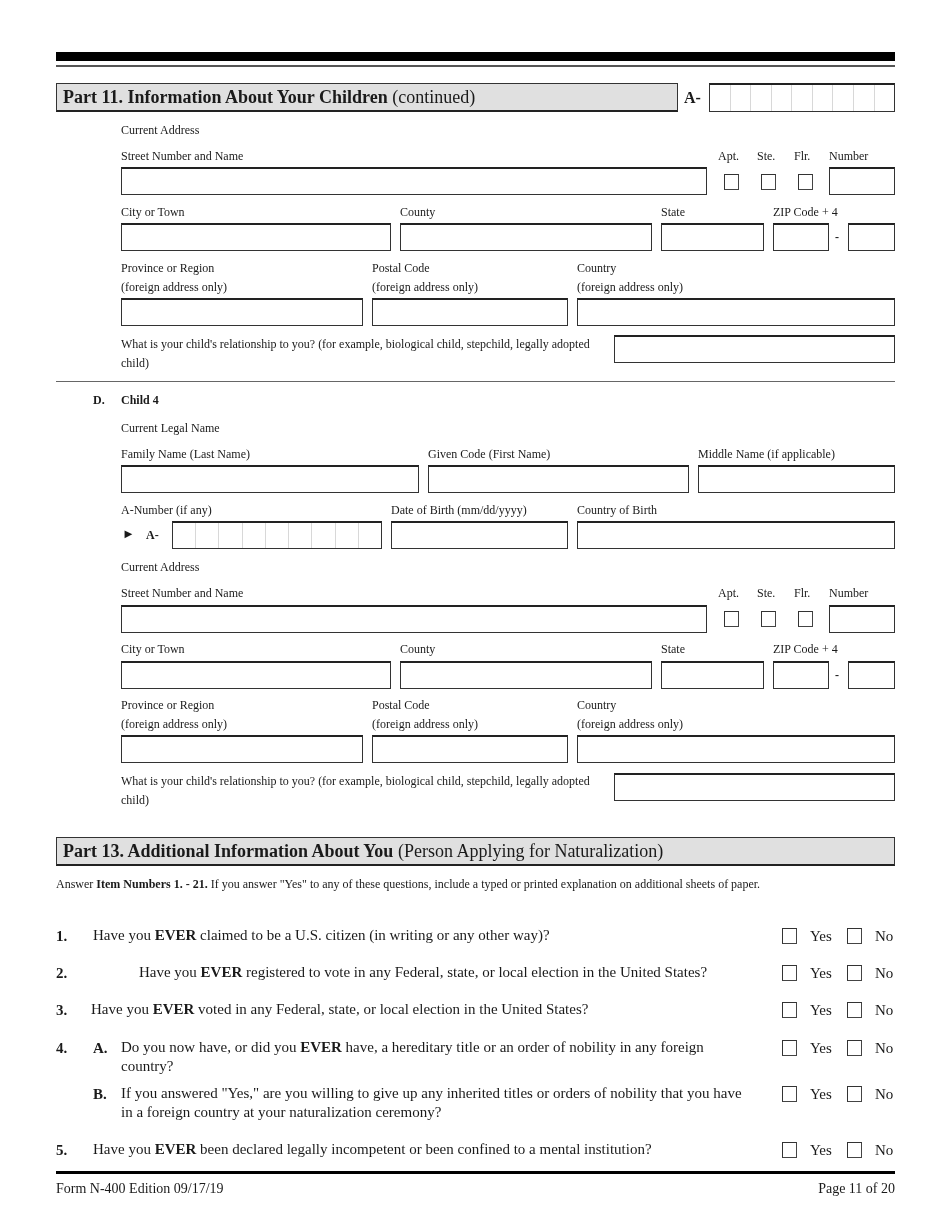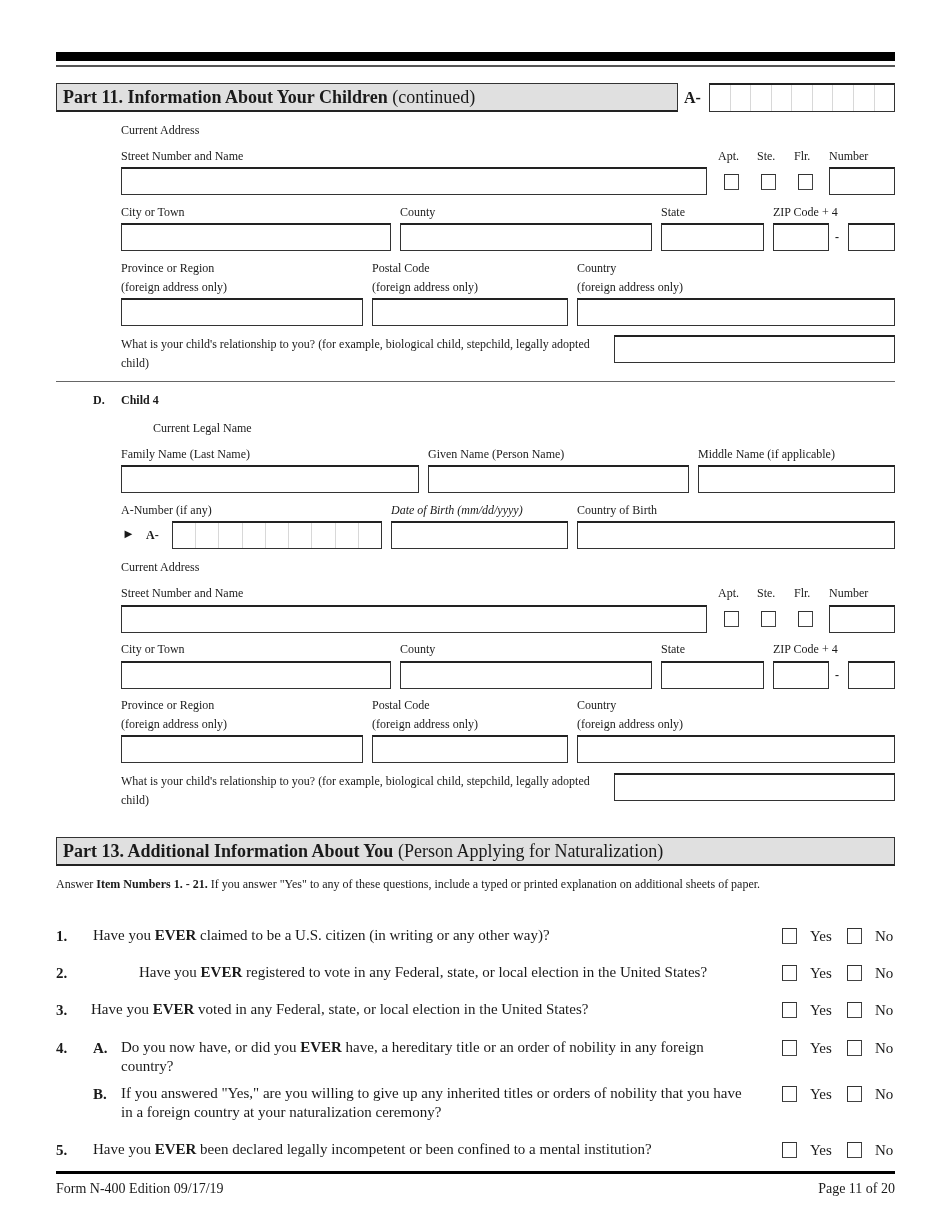--- a/index.html
+++ b/index.html
@@ -81,31 +81,31 @@
 <div class="box" style="left:372px; top:298px; width:196px; height:28px;"></div>
 <div class="box" style="left:577px; top:298px; width:318px; height:28px;"></div>
 
 <span class="lbl wrap" style="left:121px; top:335px; width:470px; line-height:19px;">What is your child's relationship to you? (for example, biological child, stepchild, legally adopted child)</span>
 <div class="box" style="left:614px; top:335px; width:281px; height:28px;"></div>
 
 <div class="hr-thin" style="top:381px; height:1px; background:#666;"></div>
 
 <span class="lbl bold" style="left:93px; top:391px;">D.</span>
 <span class="lbl bold" style="left:121px; top:391px;">Child 4</span>
-<span class="lbl" style="left:121px; top:419px;margin-left:32px;">Current Legal Name</span>
+<span class="lbl" style="left:121px; top:419px;">Current Legal Name</span>
 <span class="lbl" style="left:121px; top:445px;">Family Name (Last Name)</span>
-<span class="lbl" style="left:428px; top:445px;">Given Name (Person Name)</span>
+<span class="lbl" style="left:428px; top:445px;">Given Code (First Name)</span>
 <span class="lbl" style="left:698px; top:445px;">Middle Name (if applicable)</span>
 
 <div class="box" style="left:121px; top:465px; width:298px; height:28px;"></div>
 <div class="box" style="left:428px; top:465px; width:261px; height:28px;"></div>
 <div class="box" style="left:698px; top:465px; width:197px; height:28px;"></div>
 
 <span class="lbl" style="left:121px; top:501px;">A-Number (if any)</span>
-<span class="lbl" style="left:391px; top:501px;font-style:italic;">Date of Birth (mm/dd/yyyy)</span>
+<span class="lbl" style="left:391px; top:501px;">Date of Birth (mm/dd/yyyy)</span>
 <span class="lbl" style="left:577px; top:501px;">Country of Birth</span>
 
 <span class="lbl" style="left:122px; top:525px; font-size:13px;">►</span>
 <span class="lbl bold" style="left:146px; top:526px;">A-</span>
 <div class="anum" style="left:172px; top:521px; width:210px; height:28px;">
   <div class="cell"></div>
     <div class="cell"></div>
     <div class="cell"></div>
     <div class="cell"></div>
     <div class="cell"></div>

